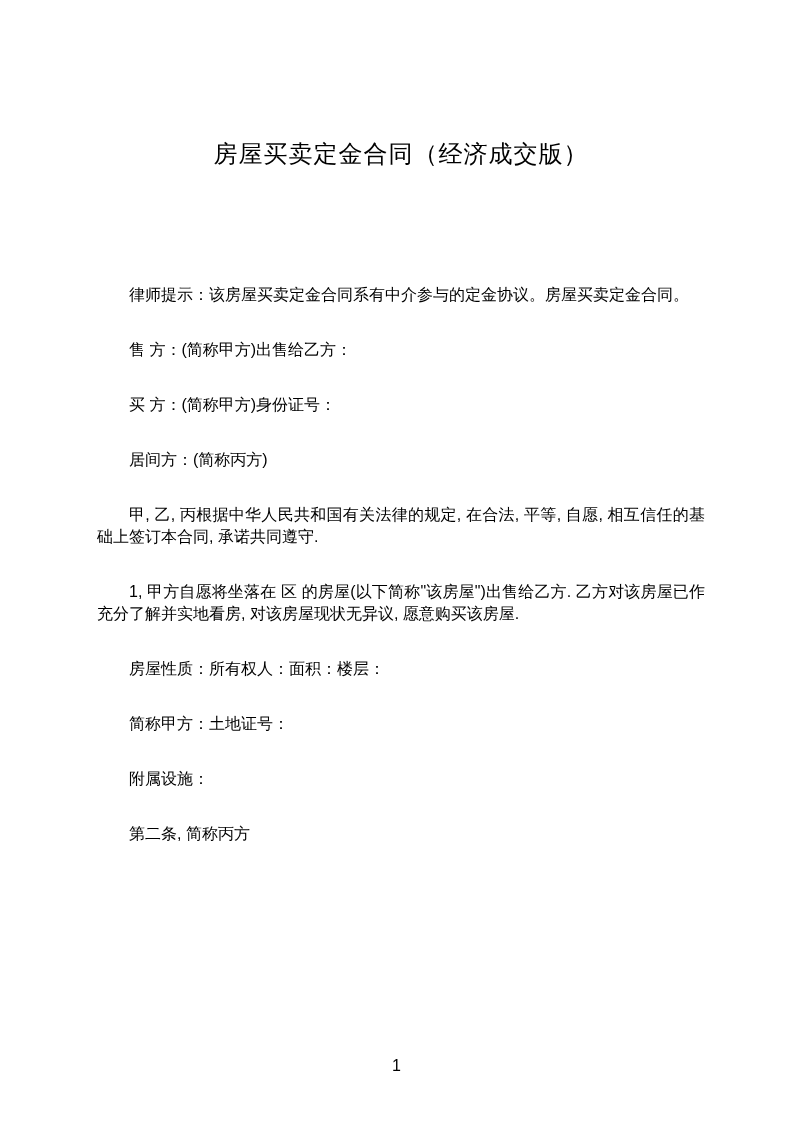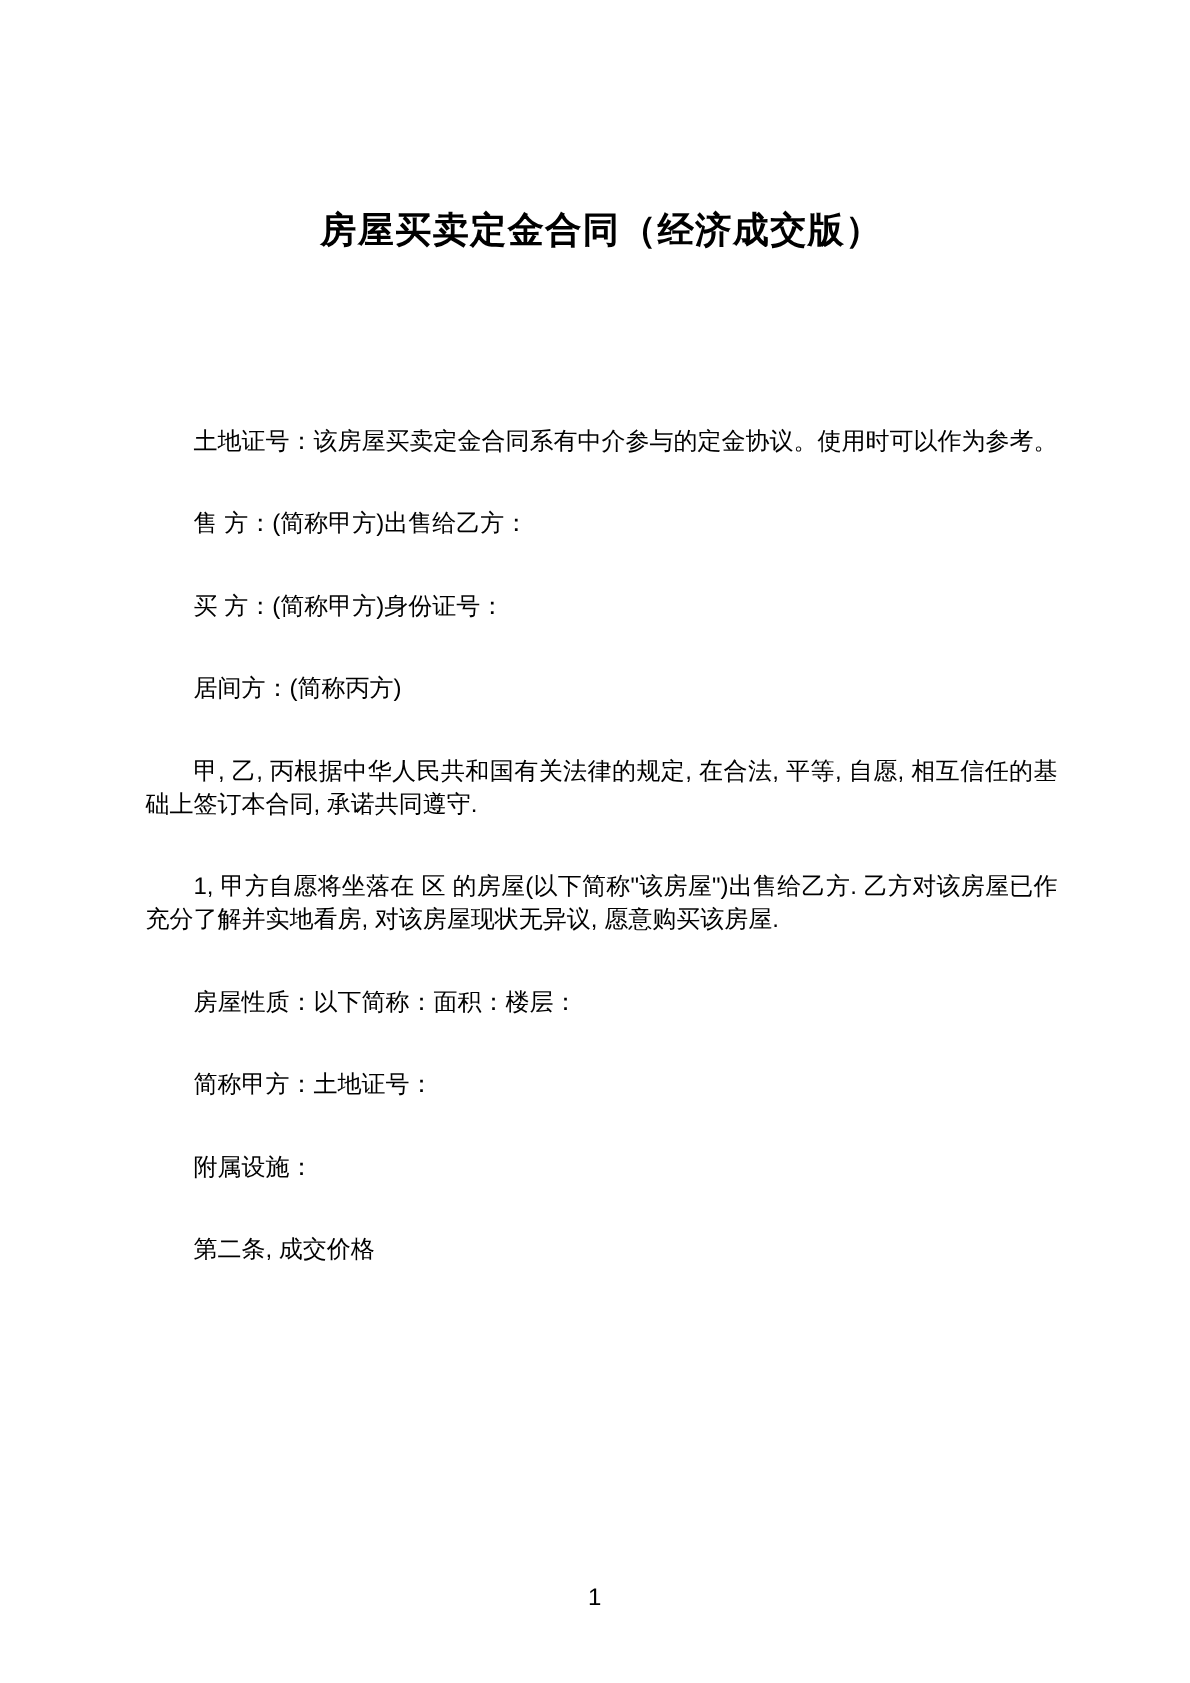--- a/index.html
+++ b/index.html
@@ -17,21 +17,21 @@
     color: #000000;
   }
   .content {
     padding: 0 88px 0 97px;
   }
   .title {
     margin: 0;
     padding-top: 138px;
     font-size: 24px;
     line-height: 32px;
-    font-weight: bold;
+    font-weight: normal;
     text-align: center;
     letter-spacing: 1px;
   }
   .para {
     margin: 33px 0 0 0;
     font-size: 16px;
     line-height: 22px;
     text-align: justify;
     text-indent: 2em;
     word-break: break-all;
@@ -48,25 +48,25 @@
     font-size: 16px;
     line-height: 22px;
   }
 </style>
 </head>
 <body>
 
 <div class="page">
   <div class="content">
     <h1 class="title">房屋买卖定金合同（经济成交版）</h1>
-    <p class="para first">土地证号：该房屋买卖定金合同系有中介参与的定金协议。使用时可以作为参考。</p>
+    <p class="para first">律师提示：该房屋买卖定金合同系有中介参与的定金协议。房屋买卖定金合同。</p>
     <p class="para">售 方：(简称甲方)出售给乙方：</p>
     <p class="para">买 方：(简称甲方)身份证号：</p>
     <p class="para">居间方：(简称丙方)</p>
     <p class="para">甲, 乙, 丙根据中华人民共和国有关法律的规定, 在合法, 平等, 自愿, 相互信任的基础上签订本合同, 承诺共同遵守.</p>
     <p class="para">1, 甲方自愿将坐落在 区 的房屋(以下简称"该房屋")出售给乙方. 乙方对该房屋已作充分了解并实地看房, 对该房屋现状无异议, 愿意购买该房屋.</p>
-    <p class="para">房屋性质：以下简称：面积：楼层：</p>
+    <p class="para">房屋性质：所有权人：面积：楼层：</p>
     <p class="para">简称甲方：土地证号：</p>
     <p class="para">附属设施：</p>
-    <p class="para">第二条, 成交价格</p>
+    <p class="para">第二条, 简称丙方</p>
   </div>
   <div class="page-number">1</div>
 </div>
 
 </body></html>

